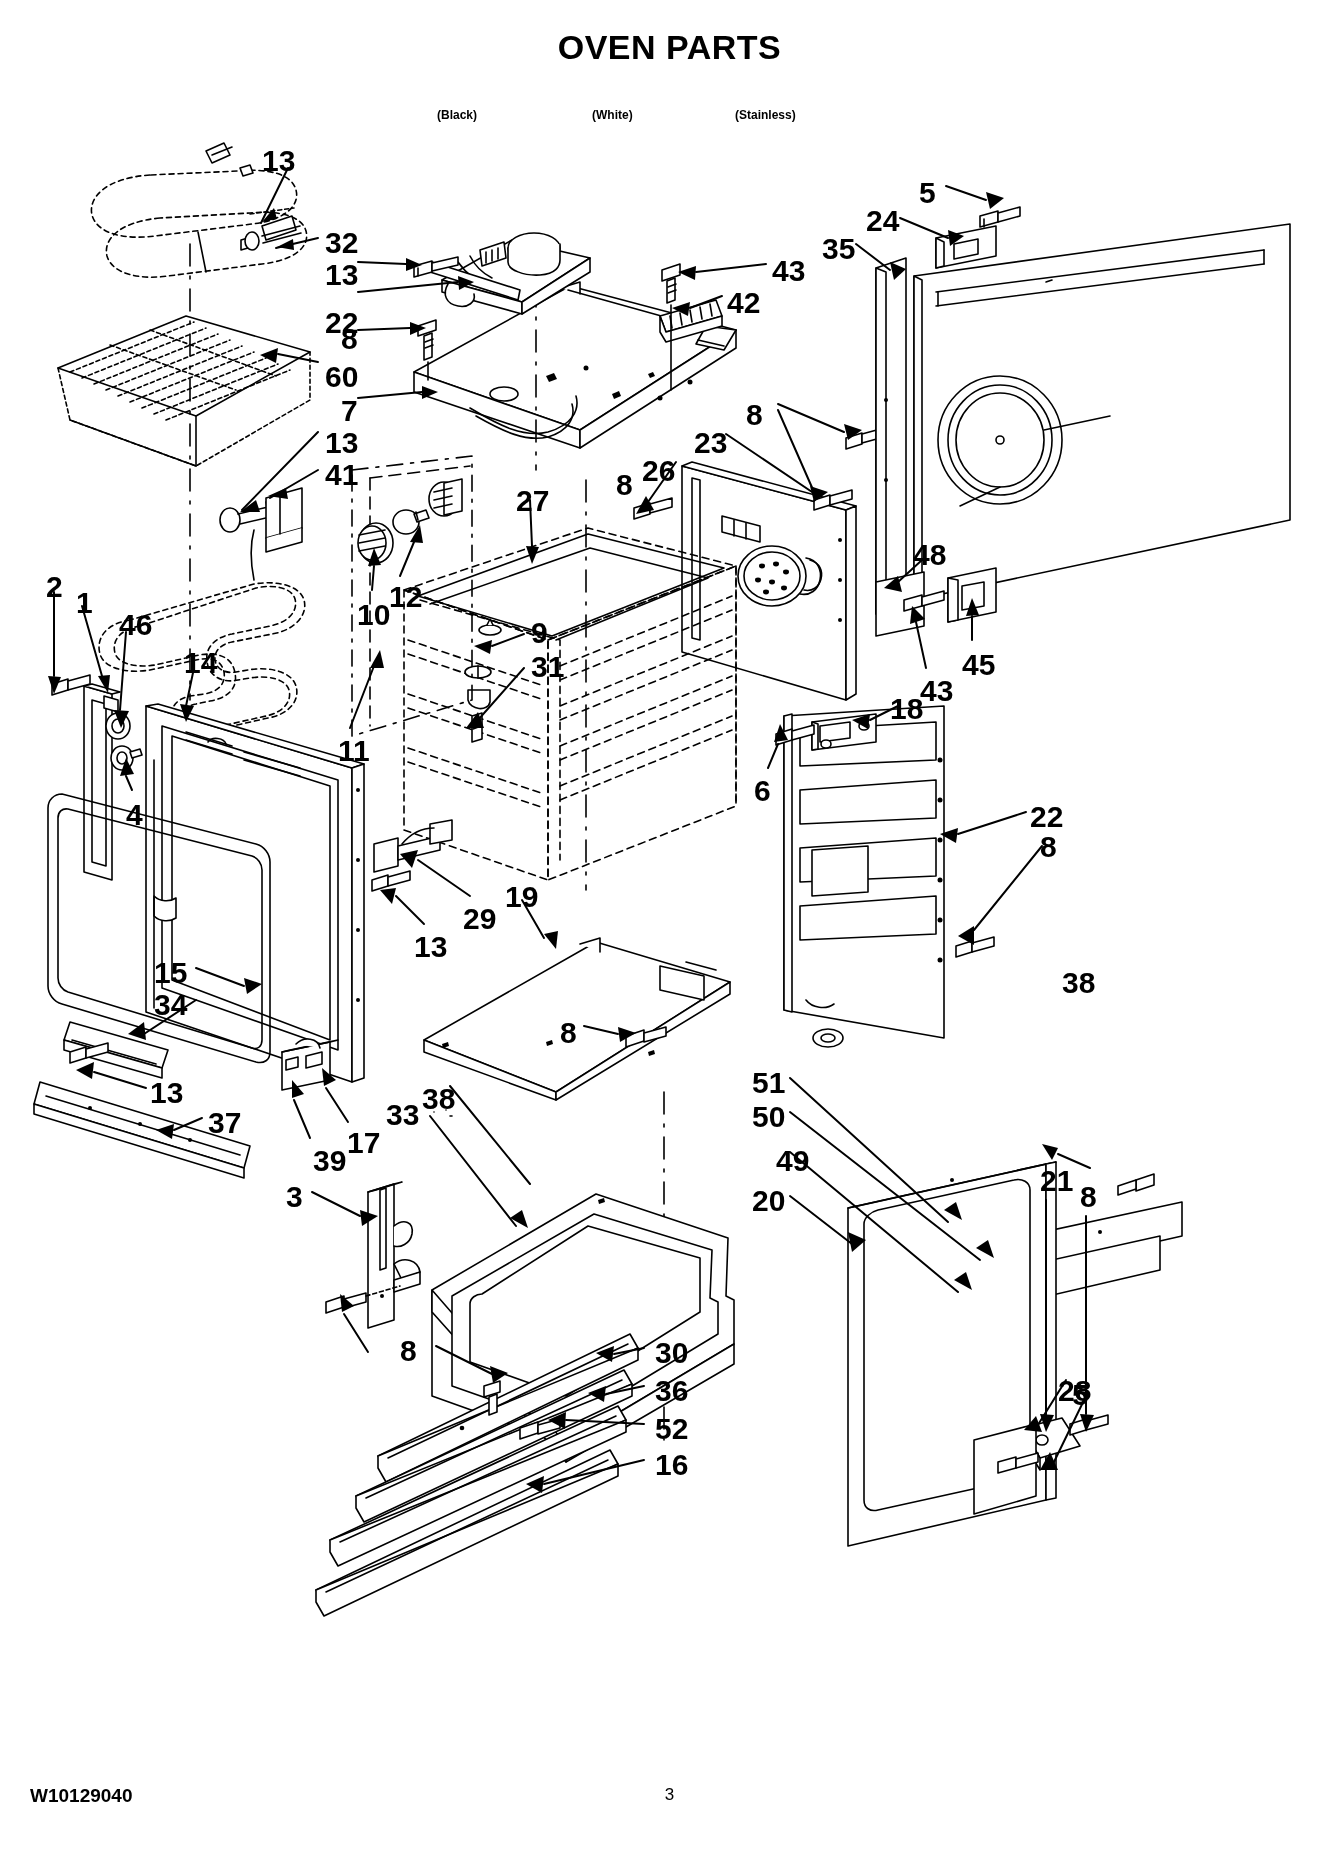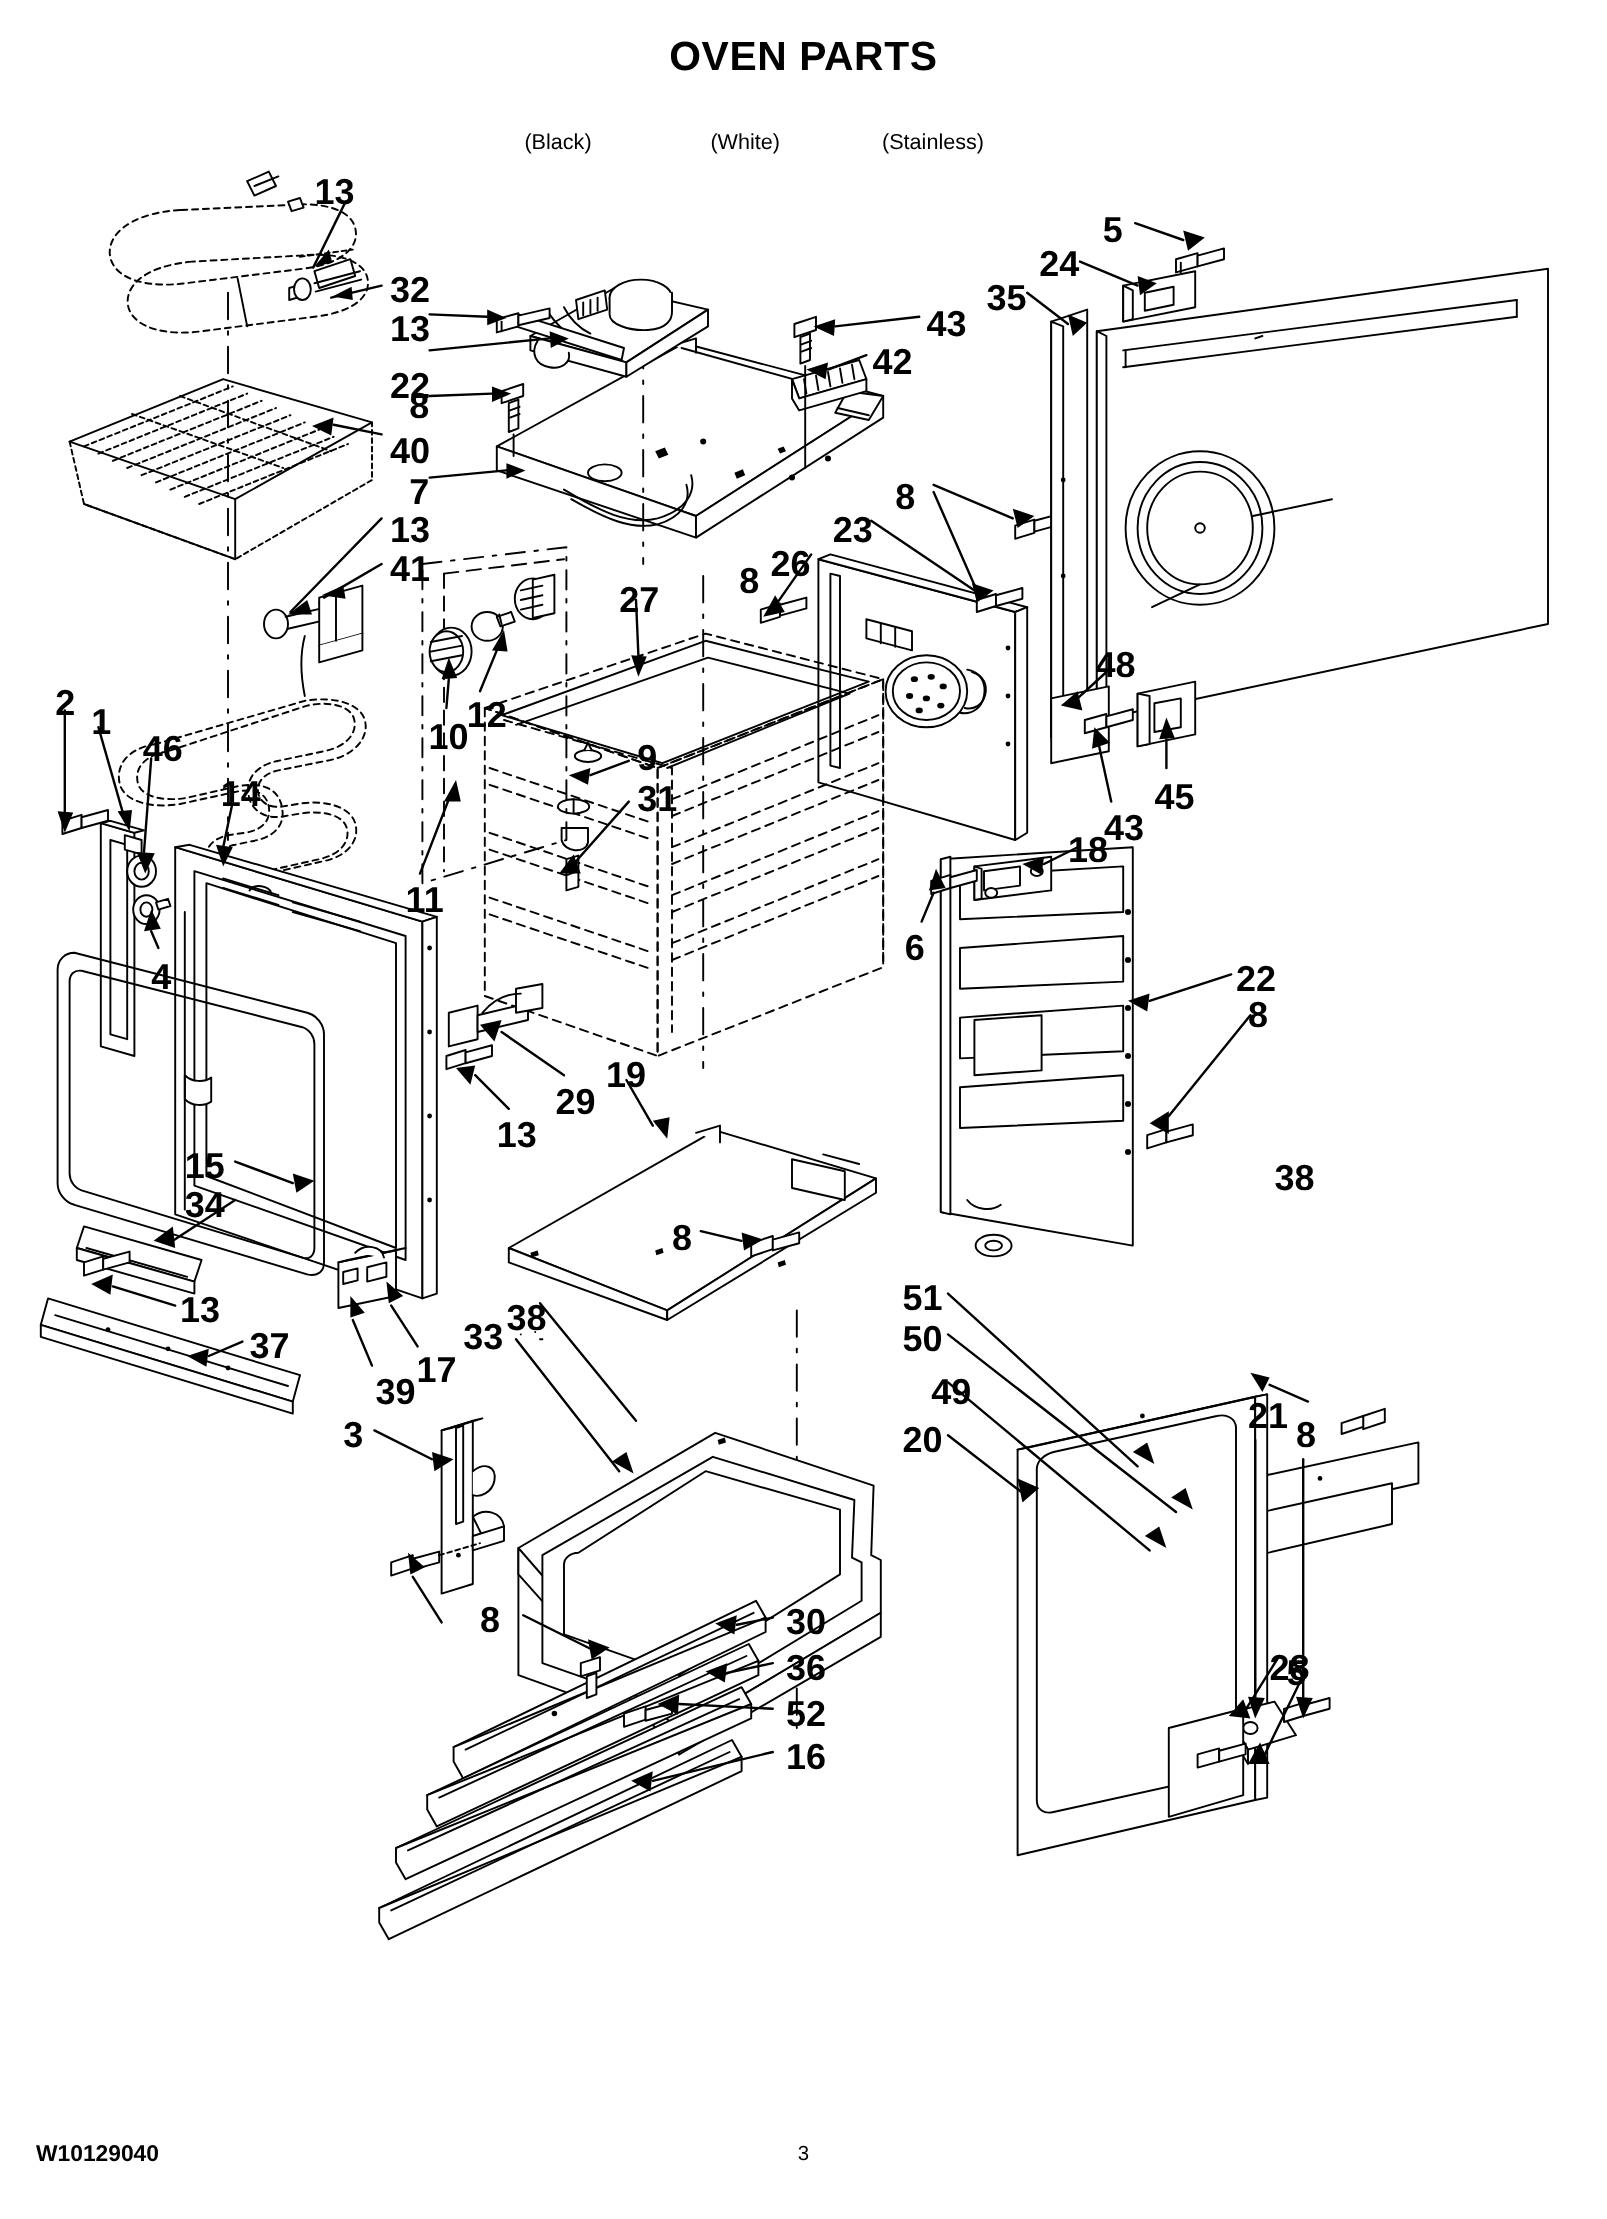--- a/index.html
+++ b/index.html
@@ -9,21 +9,21 @@
     font-family:"Liberation Sans", sans-serif;
     color:#000;overflow:hidden;
   }
   #sheet{position:absolute;inset:0;width:1339px;height:1801px;}
 
   
   .hdr{position:absolute;left:0;right:0;text-align:center;}
   #title{top:28px;font-size:34px;font-weight:bold;letter-spacing:.5px;}
   #models{top:74px;font-size:20px;font-weight:bold;}
   .colorrow{position:absolute;top:108px;left:0;right:0;height:26px;}
-  .colorrow span{position:absolute;font-size:18px;font-weight:normal;}
+  .colorrow span{position:absolute;font-size:12px;font-weight:bold;}
   #c0{left:437px;} #c1{left:592px;} #c2{left:735px;text-align:right;}
 
   
   #footer-code{position:absolute;left:30px;top:1785px;font-size:19px;font-weight:bold;}
   #footer-page{position:absolute;left:0;right:0;top:1785px;text-align:center;font-size:17px;}
 
   
   .cal{
     position:absolute;font-size:30px;font-weight:bold;
     line-height:1;white-space:nowrap;
@@ -710,21 +710,21 @@
     </g>
 
   </svg>
 
   <div id="callout-layer">
       <div class="cal" style="left: 262px; top: 146px;">13</div>
       <div class="cal" style="left: 325px; top: 228px;">32</div>
       <div class="cal" style="left: 325px; top: 260px;">13</div>
       <div class="cal" style="left: 325px; top: 308px;">22</div>
       <div class="cal" style="left: 341px; top: 324px;">8</div>
-      <div class="cal" style="left: 325px; top: 362px;">40</div>
+      <div class="cal" style="left: 325px; top: 362px;">60</div>
       <div class="cal" style="left: 341px; top: 396px;">7</div>
       <div class="cal" style="left: 325px; top: 428px;">13</div>
       <div class="cal" style="left: 325px; top: 460px;">41</div>
       <div class="cal" style="left: 772px; top: 256px;">43</div>
       <div class="cal" style="left: 727px; top: 288px;">42</div>
       <div class="cal" style="left: 919px; top: 178px;">5</div>
       <div class="cal" style="left: 866px; top: 206px;">24</div>
       <div class="cal" style="left: 822px; top: 234px;">35</div>
       <div class="cal" style="left: 746px; top: 400px;">8</div>
       <div class="cal" style="left: 694px; top: 428px;">23</div>

